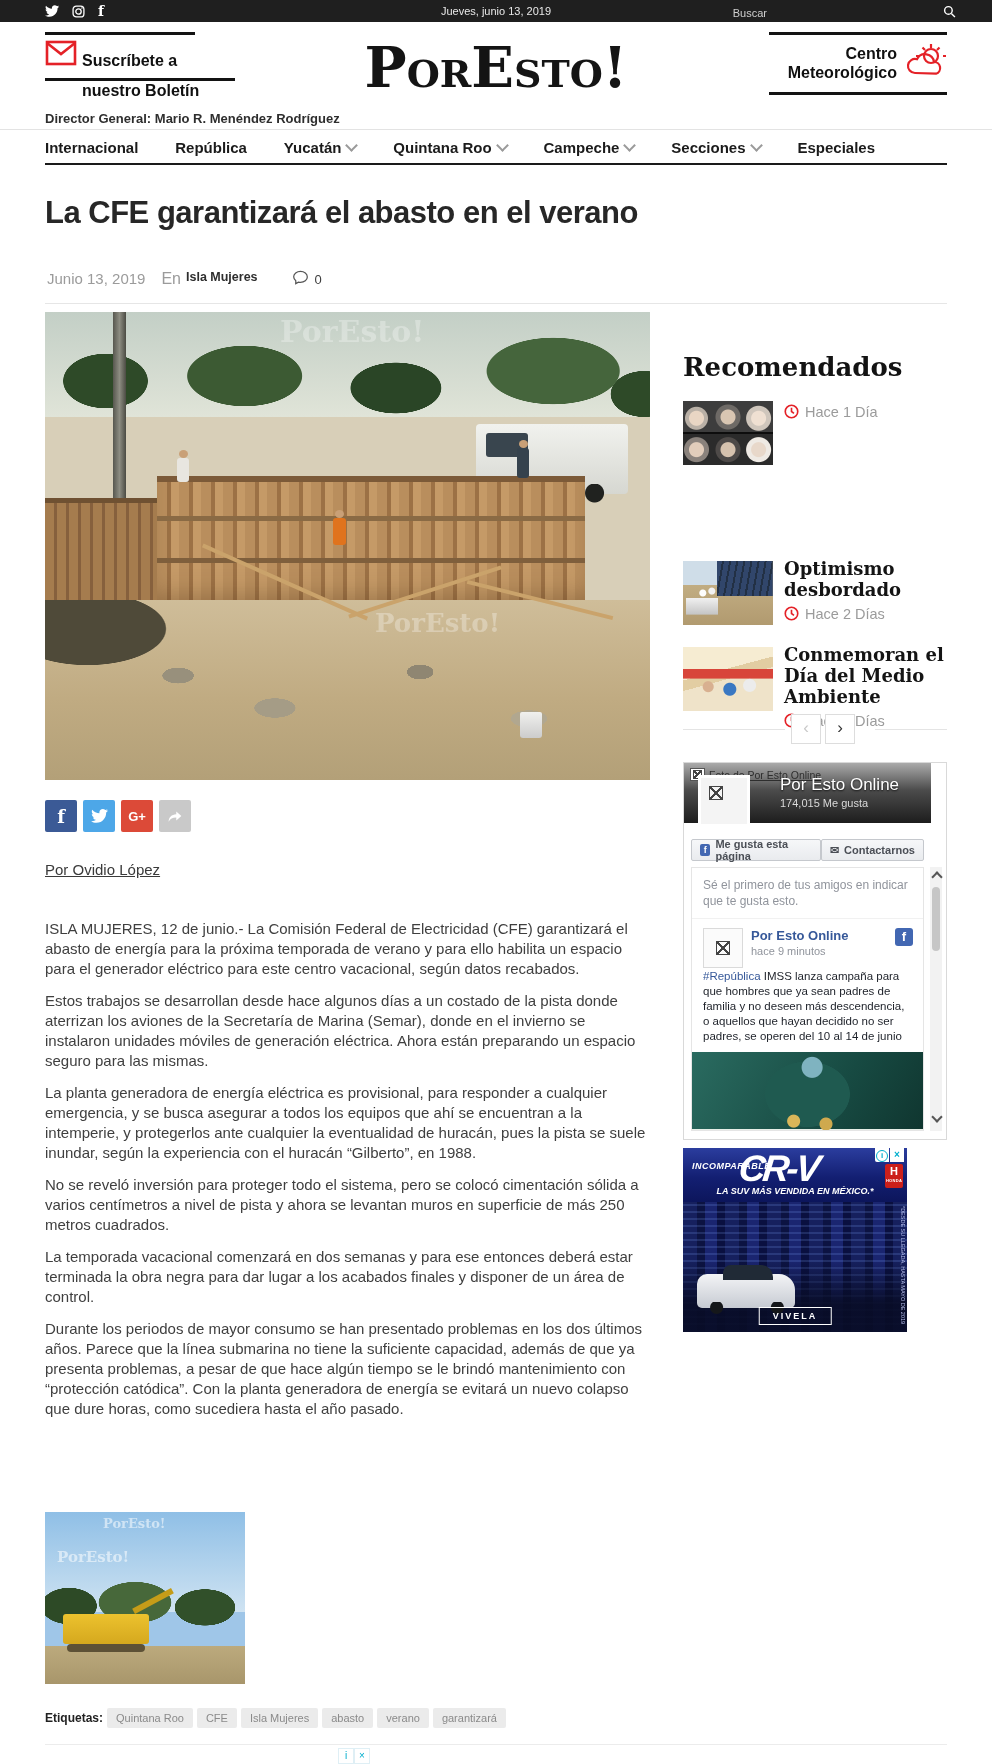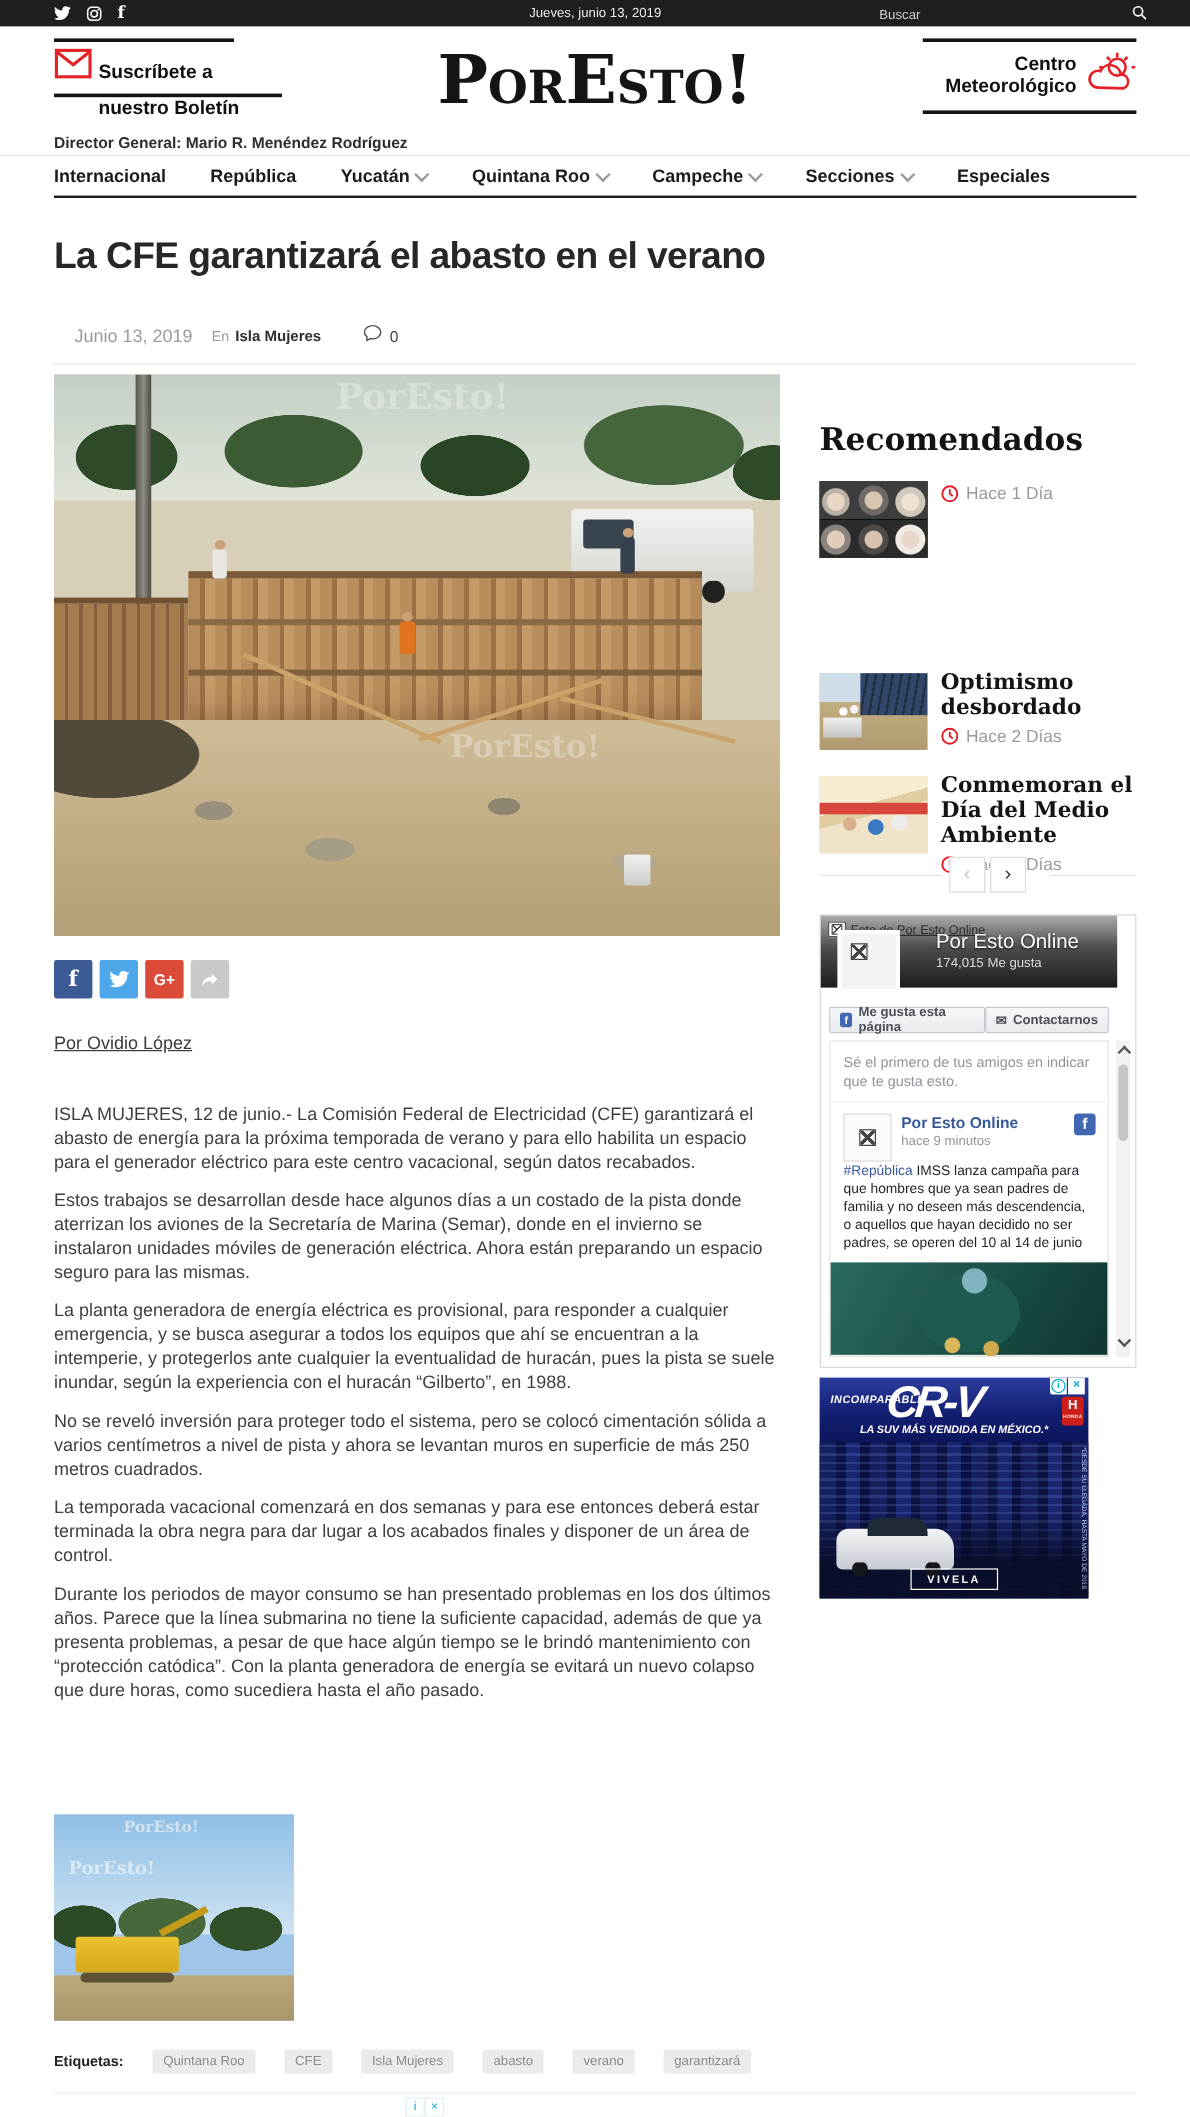--- a/index.html
+++ b/index.html
@@ -28,23 +28,23 @@
   .hr1{position:absolute;left:0;top:129px;width:992px;height:1px;background:#e3e3e3;}
 
   
   .nav{position:absolute;left:45px;top:132px;width:830px;height:30px;display:flex;justify-content:space-between;align-items:center;}
   .nav-item{display:flex;align-items:center;font-size:15px;font-weight:bold;color:#1b1b1b;cursor:pointer;}
   .chev{width:7px;height:7px;border-right:2px solid #9a9a9a;border-bottom:2px solid #9a9a9a;transform:rotate(45deg);margin-left:6px;margin-top:-4px;}
   .nav-border{position:absolute;left:45px;top:163px;width:902px;height:2px;background:#1a1a1a;}
 
   
   .title{position:absolute;left:45px;top:194px;width:880px;font-size:31px;line-height:38px;font-weight:bold;letter-spacing:-0.5px;color:#272727;}
-  .meta{position:absolute;left:62px;top:270px;display:flex;align-items:center;}
+  .meta{position:absolute;left:47px;top:270px;display:flex;align-items:flex-start;}
   .meta-date{font-size:15px;color:#9b9b9b;}
-  .meta-en{font-size:12px;color:#9b9b9b;margin-left:16px;}
+  .meta-en{font-size:16px;color:#9b9b9b;margin-left:16px;}
   .meta-loc{font-size:12.5px;font-weight:bold;color:#2e2e2e;margin-left:5px;cursor:pointer;}
   .meta-com{display:flex;align-items:center;margin-left:34px;cursor:pointer;}
   .meta-count{font-size:13px;color:#3d3d3d;margin-left:6px;}
   .hr2{position:absolute;left:45px;top:303px;width:902px;height:1px;background:#e6e6e6;}
 
   
   .photo{position:absolute;left:45px;top:312px;width:605px;height:468px;overflow:hidden;background:#d8cfb8;}
   .ph-sky{position:absolute;left:0;top:0;width:100%;height:105px;background:linear-gradient(#c3cfc6,#e0e4d8);}
   .ph-trees{position:absolute;left:0;top:14px;width:100%;height:100px;
     background:
@@ -105,21 +105,21 @@
       radial-gradient(50px 30px at 80% 62%,#31502a 0 60%,transparent 61%);}
   .si-machine{position:absolute;left:18px;top:102px;width:86px;height:30px;background:linear-gradient(#ecc22e,#d5a81e);border-radius:3px;}
   .si-machine::before{content:"";position:absolute;right:-26px;top:-16px;width:44px;height:6px;background:#c59c18;transform:rotate(-28deg);}
   .si-machine::after{content:"";position:absolute;left:4px;bottom:-8px;width:78px;height:8px;background:#5d5136;border-radius:4px;}
   .si-ground{position:absolute;left:0;bottom:0;width:100%;height:38px;background:linear-gradient(#bcaa7d,#a8966b);}
   .si-wm{position:absolute;font-family:"DejaVu Serif",serif;font-weight:bold;color:rgba(255,255,255,.55);}
   .si-wm1{left:58px;top:4px;font-size:13px;}
   .si-wm2{left:12px;top:36px;font-size:15px;}
 
   
-  .tags{position:absolute;left:45px;top:1708px;display:flex;align-items:center;gap:24px;}
+  .tags{position:absolute;left:45px;top:1708px;display:flex;align-items:center;gap:4px;}
   .tags-label{font-size:12px;font-weight:bold;color:#222;}
   .tag{background:#ebebeb;color:#8a8a8a;font-size:11px;padding:4px 9px;border-radius:2px;cursor:pointer;}
   .hr3{position:absolute;left:45px;top:1744px;width:902px;height:1px;background:#ececec;}
   .badge{position:absolute;left:338px;top:1748px;display:flex;}
   .badge span{display:block;width:14px;height:14px;background:#fff;border:1px solid #dfeff5;color:#00aecd;font-size:10px;line-height:14px;text-align:center;cursor:pointer;}
 
   
   .sb-head{position:absolute;left:683px;top:352px;font-family:"DejaVu Serif",serif;font-weight:bold;font-size:26px;color:#131313;}
   .sb-item{position:absolute;left:683px;width:264px;cursor:pointer;}
   .sb-thumb{position:absolute;left:0;top:3px;width:90px;height:64px;}

